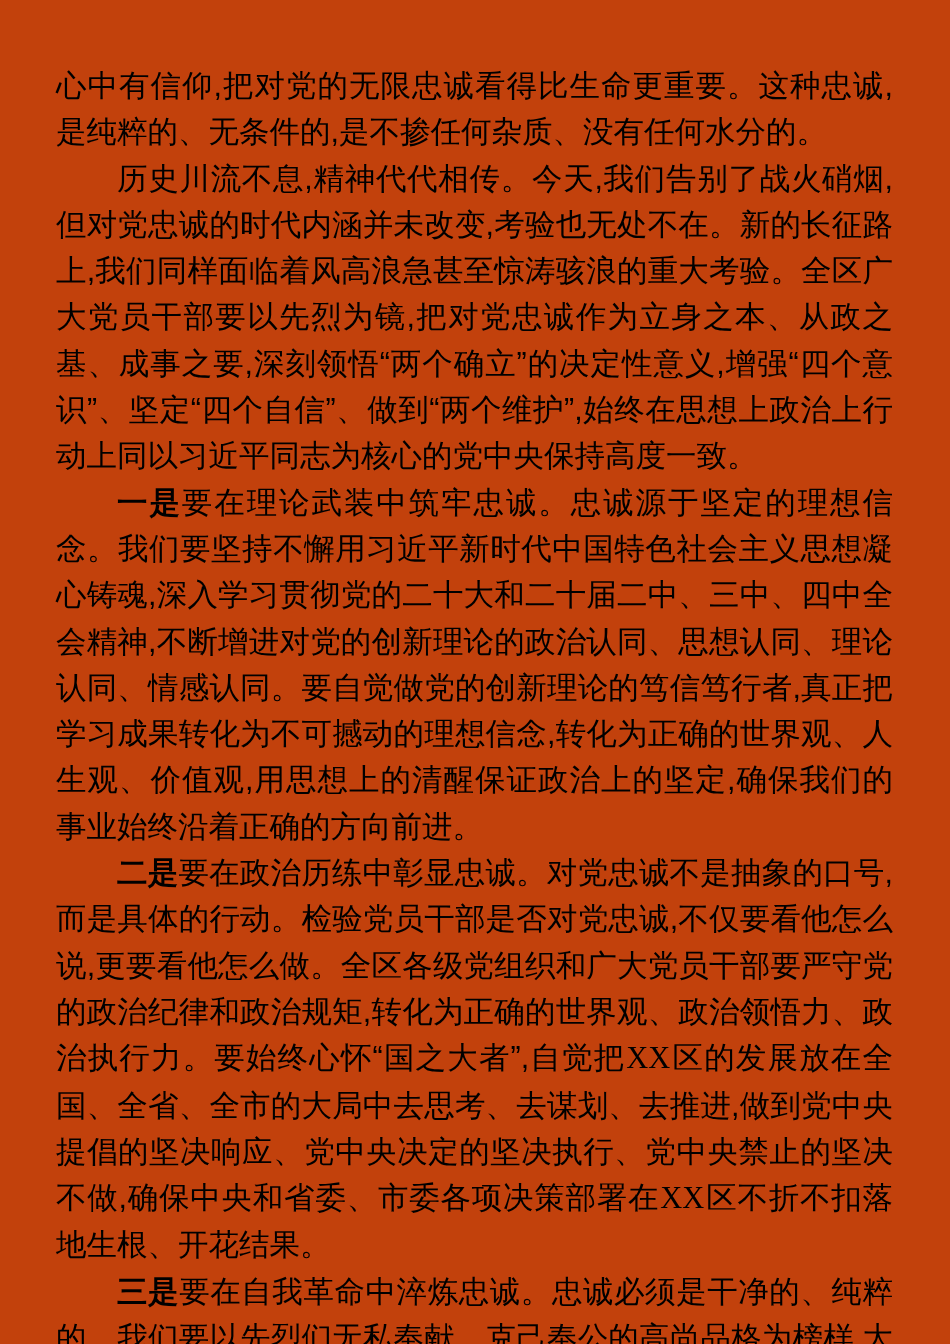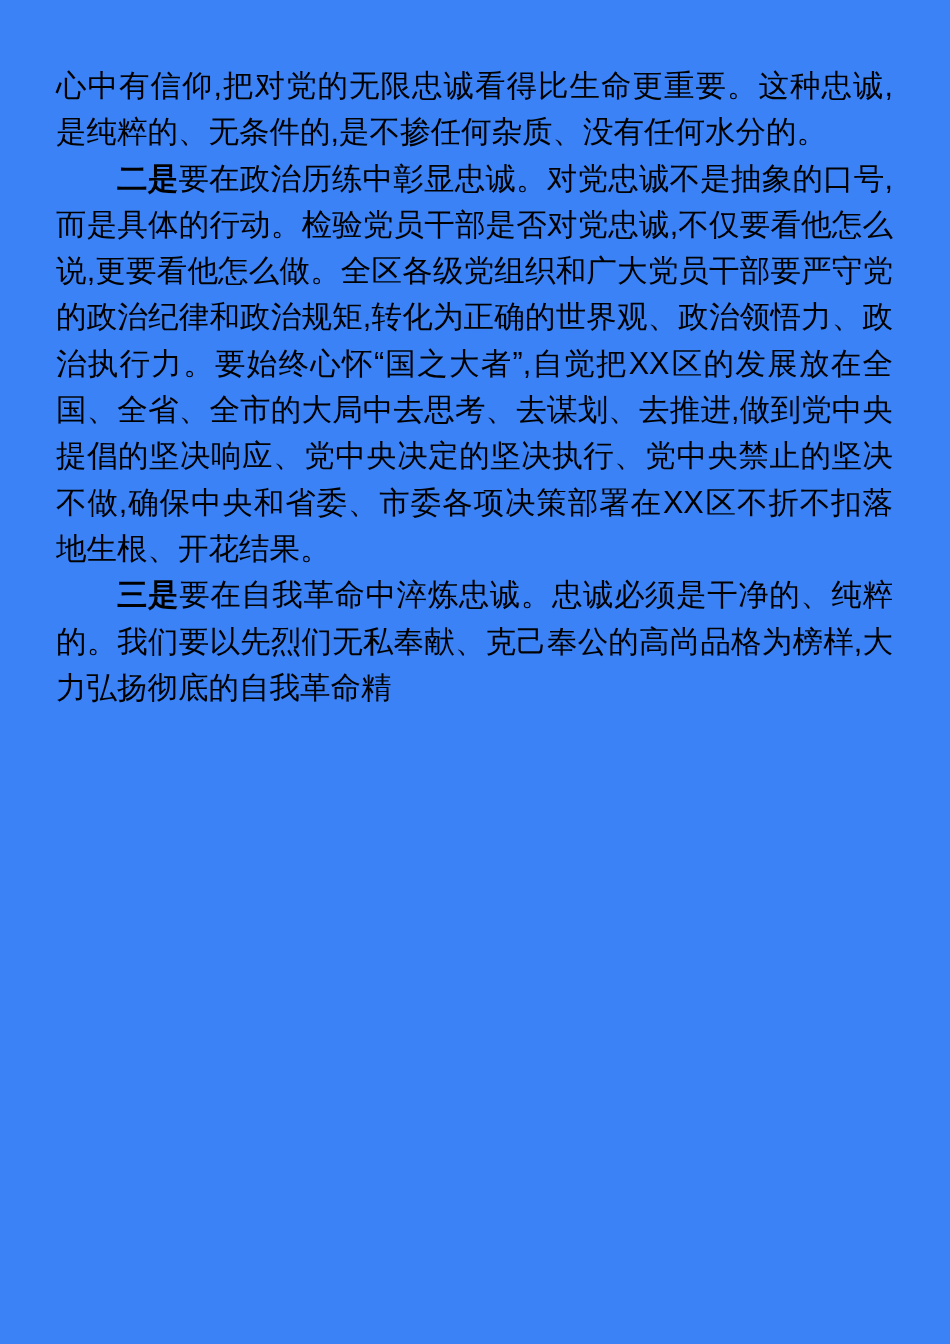--- a/index.html
+++ b/index.html
@@ -10,21 +10,21 @@
   body {
     width: 950px;
     height: 1344px;
     overflow: hidden;
     font-family: "Liberation Sans", "DejaVu Sans", sans-serif;
   }
   .page {
     position: relative;
     width: 950px;
     height: 1344px;
-    background: #3b82f6;
+    background: #c2410c;
     box-sizing: border-box;
     padding: 62px 57px 0 56px;
   }
   .doc-body {
     width: 837px;
   }
   p.para {
     margin: 0;
     padding: 0;
     color: #000000;
@@ -38,32 +38,34 @@
     word-break: break-all;
     -webkit-font-smoothing: none;
   }
   p.indent {
     text-indent: 61px;
   }
   .lead {
     font-weight: bold;
   }
   .latin {
-    font-family: Liberation Sans, sans-serif;
+    font-family: Liberation Serif, serif;
     padding: 0 1px;
   }
 </style>
 </head>
 <body>
 
 <div class="page">
   <div class="doc-body">
 
     <p class="para">心中有信仰,把对党的无限忠诚看得比生命更重要。这种忠诚,是纯粹的、无条件的,是不掺任何杂质、没有任何水分的。</p>
 
+    <p class="para indent">历史川流不息,精神代代相传。今天,我们告别了战火硝烟,但对党忠诚的时代内涵并未改变,考验也无处不在。新的长征路上,我们同样面临着风高浪急甚至惊涛骇浪的重大考验。全区广大党员干部要以先烈为镜,把对党忠诚作为立身之本、从政之基、成事之要,深刻领悟“两个确立”的决定性意义,增强“四个意识”、坚定“四个自信”、做到“两个维护”,始终在思想上政治上行动上同以习近平同志为核心的党中央保持高度一致。</p>
 
+    <p class="para indent"><span class="lead">一是</span><span>要在理论武装中筑牢忠诚。忠诚源于坚定的理想信念。我们要坚持不懈用习近平新时代中国特色社会主义思想凝心铸魂,深入学习贯彻党的二十大和二十届二中、三中、四中全会精神,不断增进对党的创新理论的政治认同、思想认同、理论认同、情感认同。要自觉做党的创新理论的笃信笃行者,真正把学习成果转化为不可撼动的理想信念,转化为正确的世界观、人生观、价值观,用思想上的清醒保证政治上的坚定,确保我们的事业始终沿着正确的方向前进。</span></p>
 
     <p class="para indent"><span class="lead">二是</span><span>要在政治历练中彰显忠诚。对党忠诚不是抽象的口号,而是具体的行动。检验党员干部是否对党忠诚,不仅要看他怎么说,更要看他怎么做。全区各级党组织和广大党员干部要严守党的政治纪律和政治规矩,转化为正确的世界观、政治领悟力、政治执行力。要始终心怀“国之大者”,自觉把</span><span class="latin">XX</span><span>区的发展放在全国、全省、全市的大局中去思考、去谋划、去推进,做到党中央提倡的坚决响应、党中央决定的坚决执行、党中央禁止的坚决不做,确保中央和省委、市委各项决策部署在</span><span class="latin">XX</span><span>区不折不扣落地生根、开花结果。</span></p>
 
     <p class="para indent"><span class="lead">三是</span><span>要在自我革命中淬炼忠诚。忠诚必须是干净的、纯粹的。我们要以先烈们无私奉献、克己奉公的高尚品格为榜样,大力弘扬彻底的自我革命精</span></p>
 
   </div>
 </div>
 
 </body></html>

